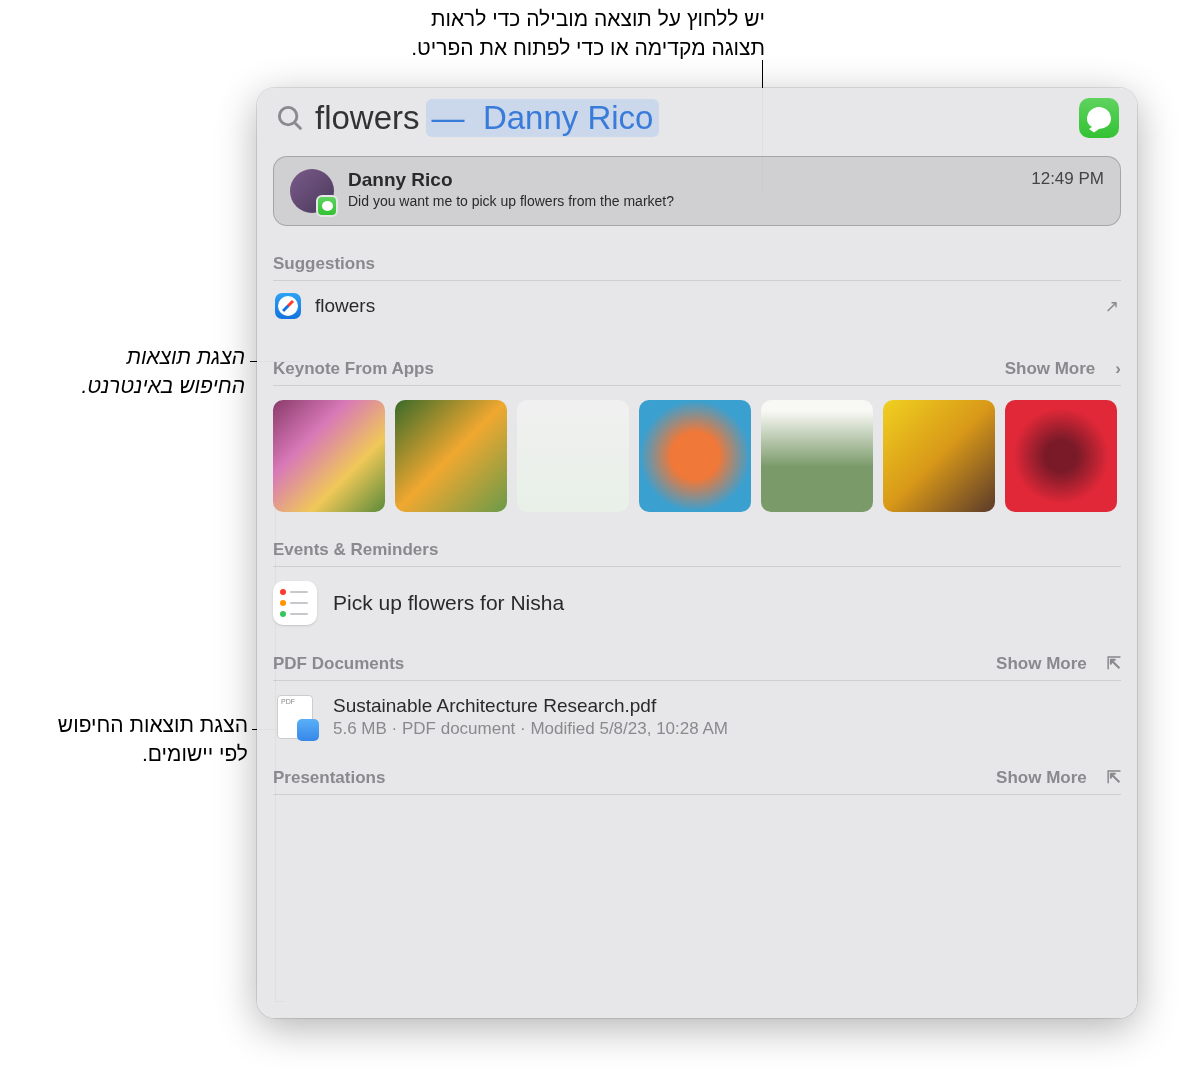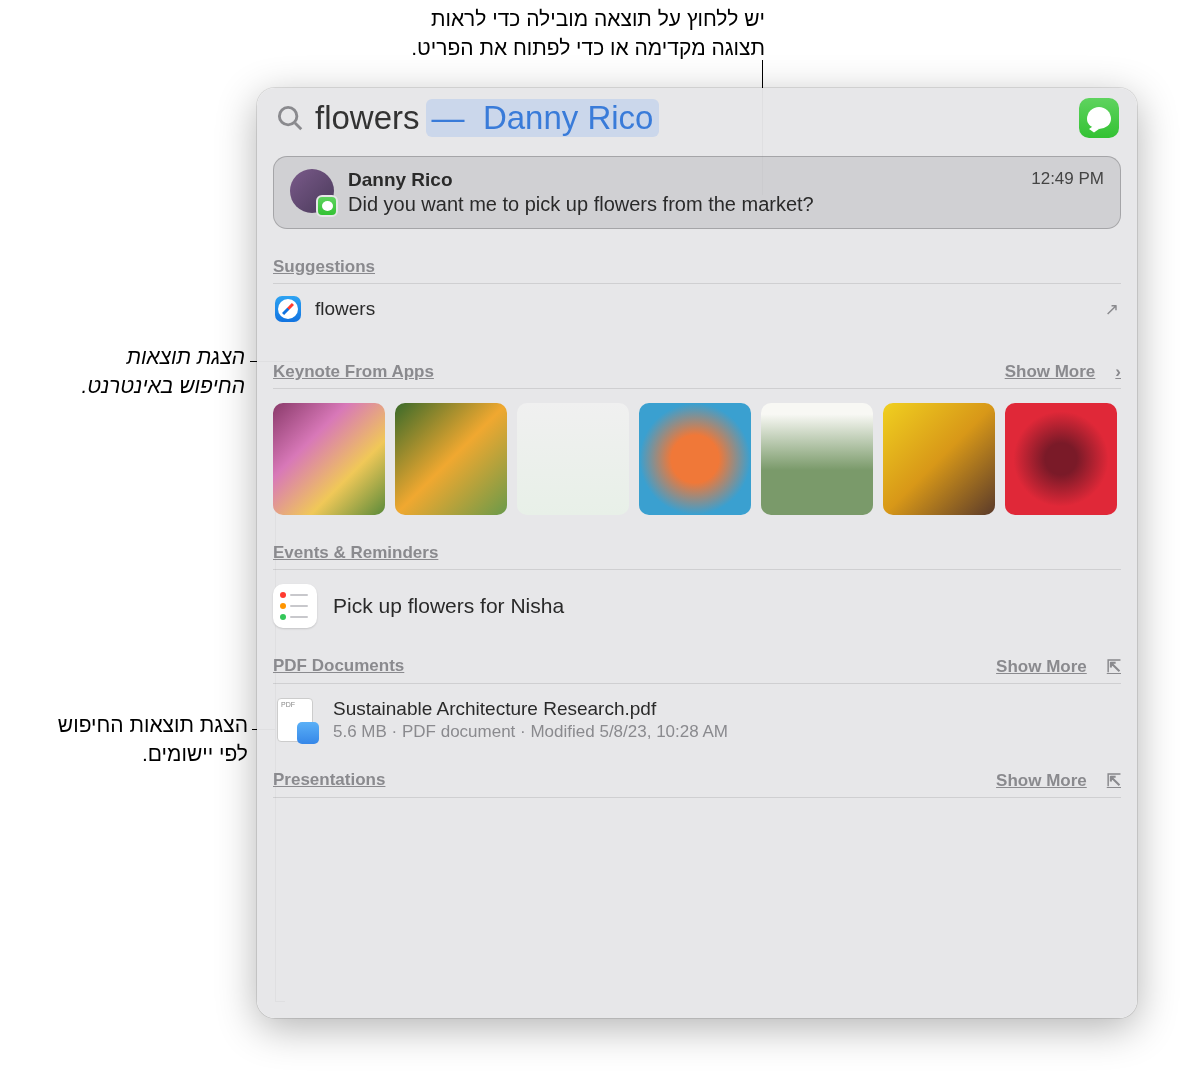--- a/index.html
+++ b/index.html
@@ -127,41 +127,41 @@
     .top-result-text {
       margin-left: 14px;
       flex: 1;
     }
     .top-result-name {
       font-size: 19px;
       font-weight: 600;
       color: #2a2a2a;
     }
     .top-result-msg {
-      font-size: 20px;
+      font-size: 14px;
       color: #2a2a2a;
       margin-top: 2px;
     }
     .top-result-time {
       font-size: 17px;
       color: #444;
       white-space: nowrap;
     }
     .section {
       margin-top: 28px;
     }
     .section-header {
       display: flex;
+      align-items: center;
       justify-content: space-between;
       font-size: 17px;
       font-weight: 600;
       color: #8a8a8e;
       padding-bottom: 6px;
       border-bottom: 1px solid rgba(0,0,0,0.1);
-      text-decoration: underline;
     }
     .show-more {
       display: flex;
       align-items: center;
       gap: 20px;
       color: #8a8a8e;
       font-size: 17px;
       font-weight: 600;
     }
     .suggestion-row {

